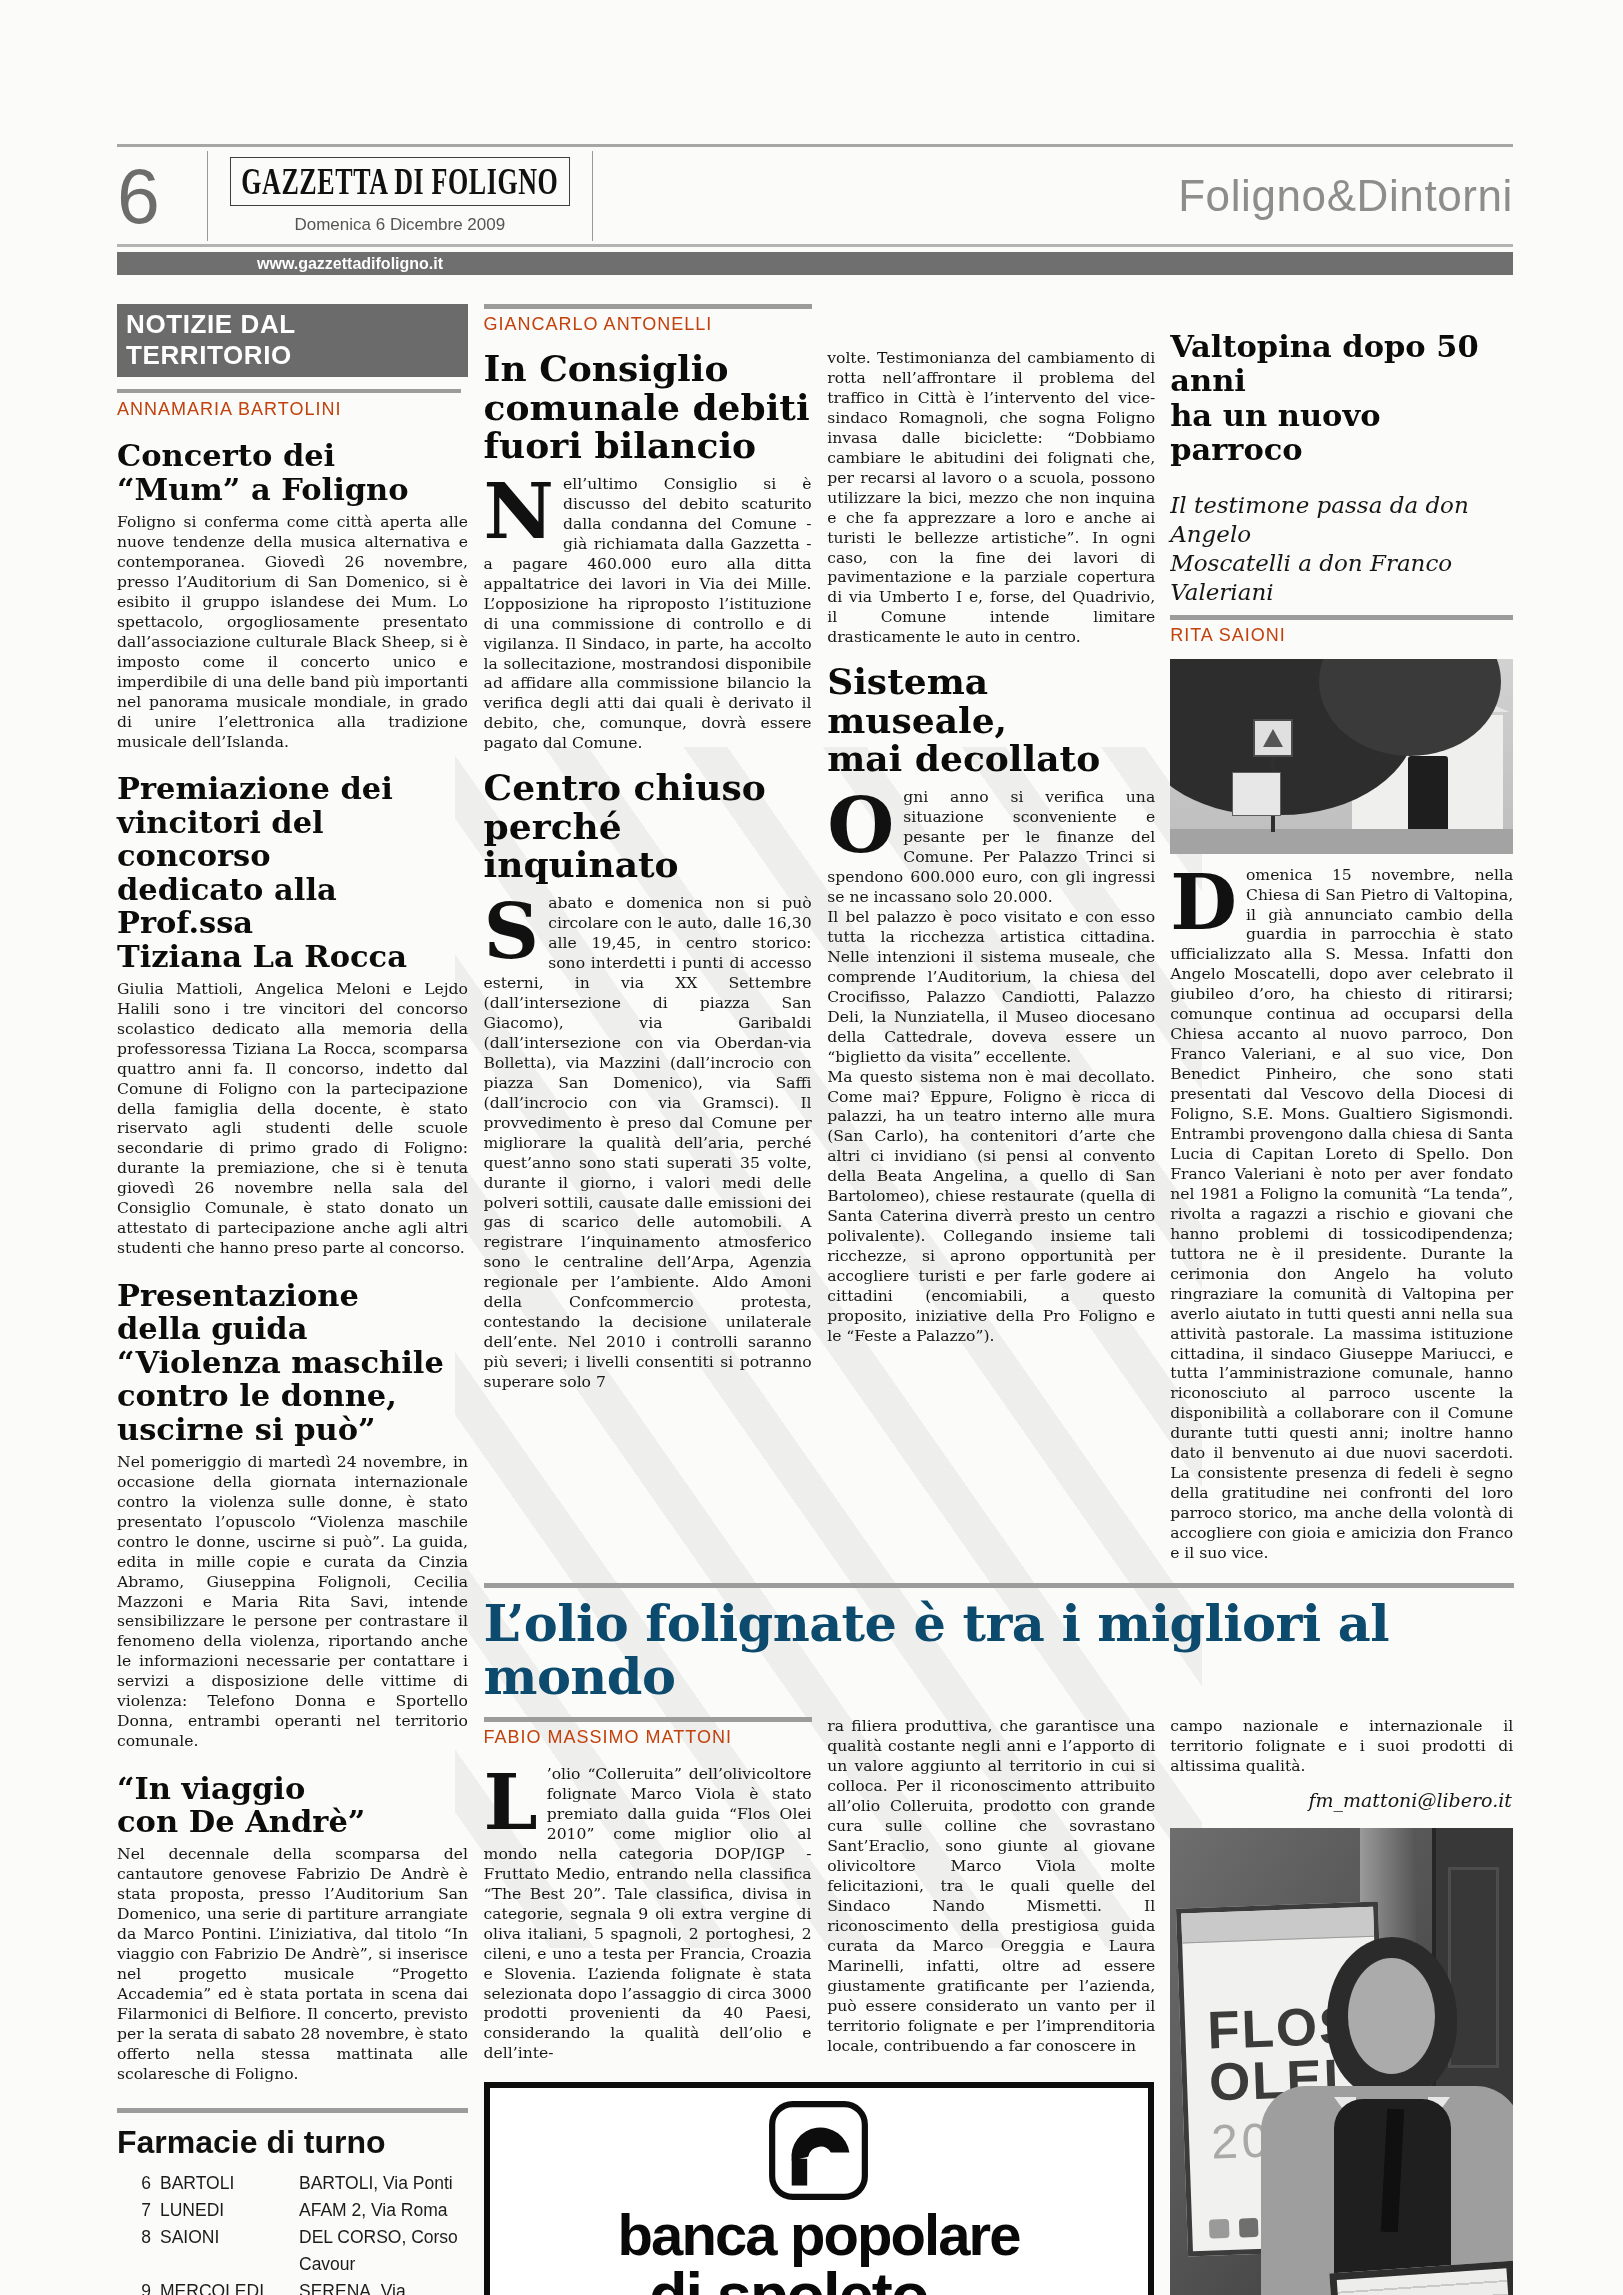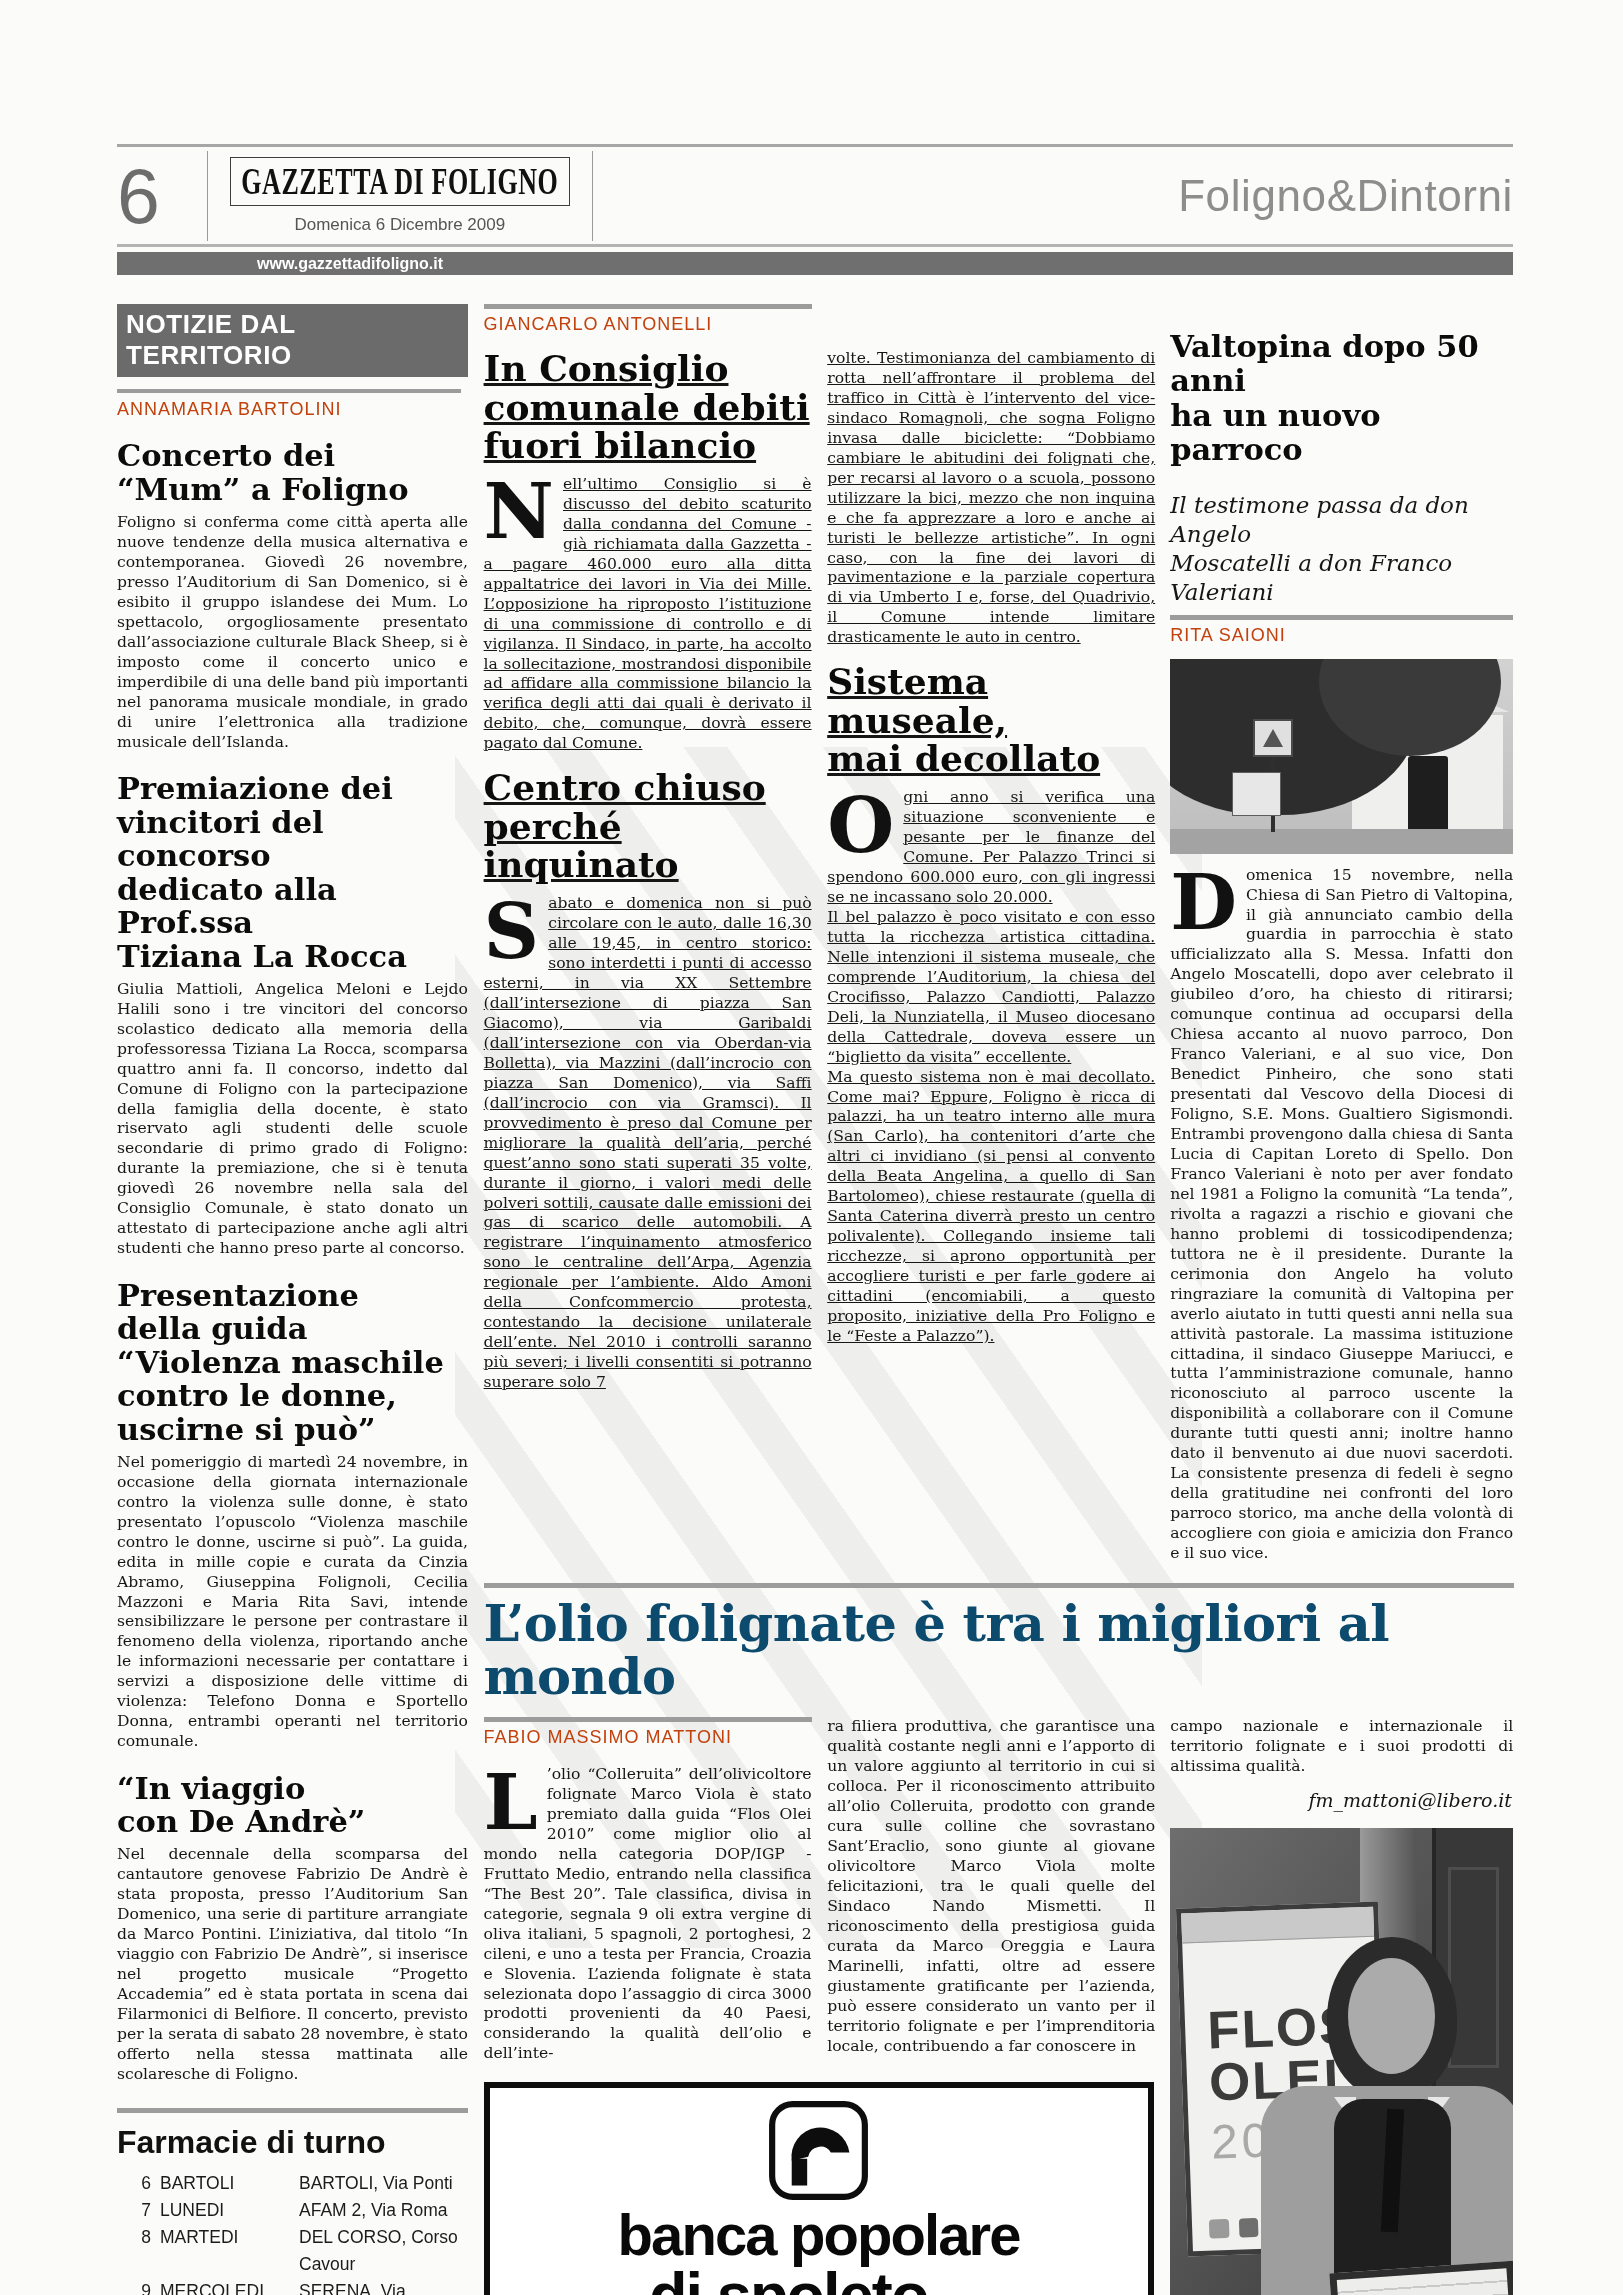--- a/index.html
+++ b/index.html
@@ -44,21 +44,21 @@
   .farm-title{font-family:"Liberation Sans",sans-serif;font-weight:bold;font-size:32px;color:#111;}
   .farm-table{margin-top:9px;font-family:"Liberation Sans",sans-serif;font-size:17.5px;color:#1c1c1c;}
   .farm-row{display:grid;grid-template-columns:34px 130px 1fr;column-gap:9px;line-height:1.55;}
   .farm-num{text-align:right;}
 
   
   .headline{font-size:67px;font-weight:bold;line-height:1;letter-spacing:-1.3px;margin:0 0 10.4px;color:#0a0a0a;}
   .byline-block{width:328px;}
   .byline-block .g-rule{margin-bottom:5.2px;}
   .center-cols{display:flex;gap:15.6px;margin-top:14.3px;}
-  .subcol{width:328px;flex:none;text-decoration:underline;}
+  .subcol{width:328px;flex:none;}
   h3.c-title{font-size:36px;font-weight:bold;line-height:1.07;margin:0 0 10.4px;color:#0b0b0b;}
   h3.c-title.mt{margin-top:14px;}
   .dc{float:left;font-weight:bold;font-size:77px;line-height:.78;margin:6.5px 9px 0 0;color:#111;}
 
   .top-row{display:flex;gap:15.6px;}
   .center-block{width:671px;flex:none;}
   .val-col{width:343px;flex:none;}
 
   
   .val-title{font-size:30.5px;font-weight:bold;line-height:1.12;color:#0b0b0b;}
@@ -179,21 +179,21 @@
           <span>BARTOLI</span>
           <span>BARTOLI, Via Ponti</span>
         </div>
         <div class="farm-row">
           <span class="farm-num">7</span>
           <span>LUNEDI</span>
           <span>AFAM 2, Via Roma</span>
         </div>
         <div class="farm-row">
           <span class="farm-num">8</span>
-          <span>MARTEDI</span>
+          <span>SAIONI</span>
           <span>DEL CORSO, Corso Cavour</span>
         </div>
         <div class="farm-row">
           <span class="farm-num">9</span>
           <span>MERCOLEDI</span>
           <span>SERENA, Via Marchisielli</span>
         </div>
 
       </div>
     </div>

